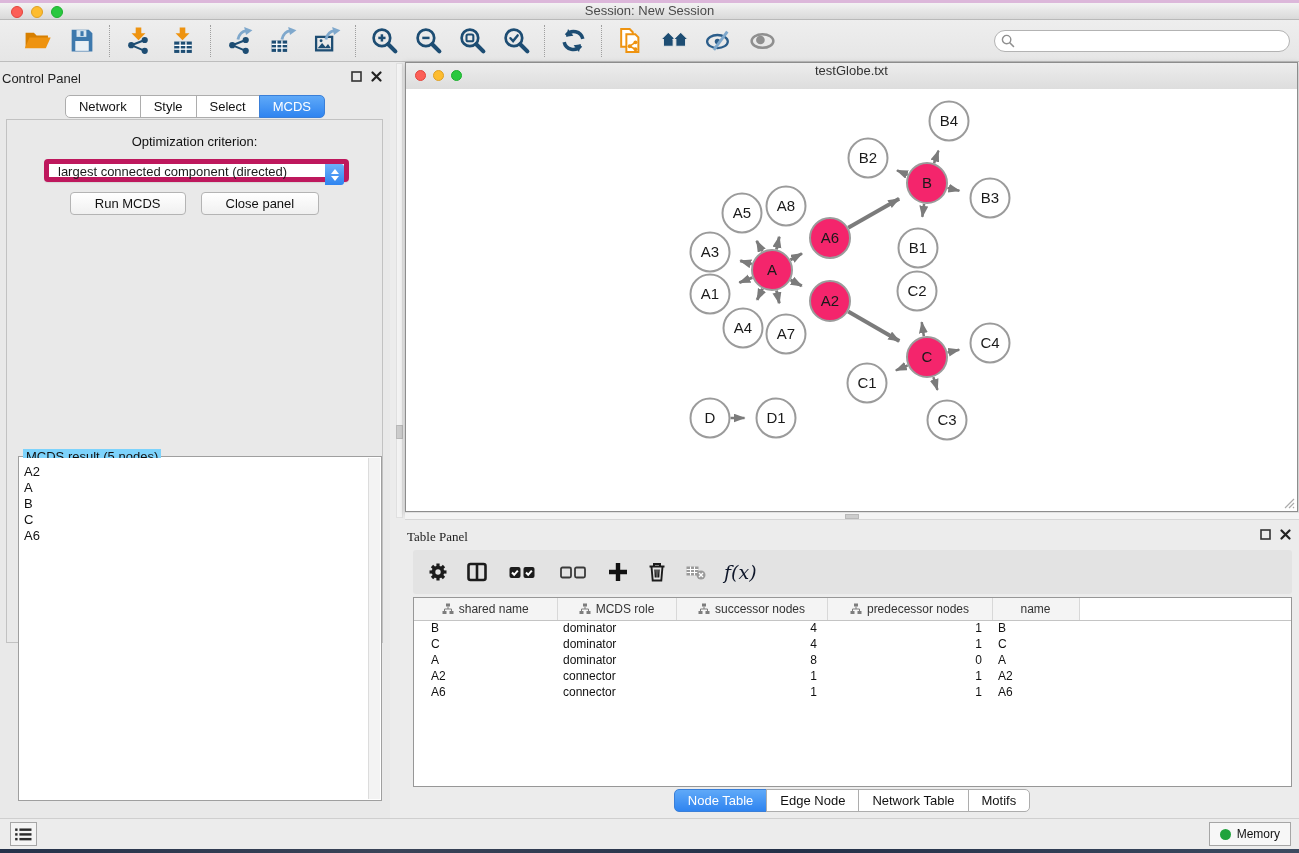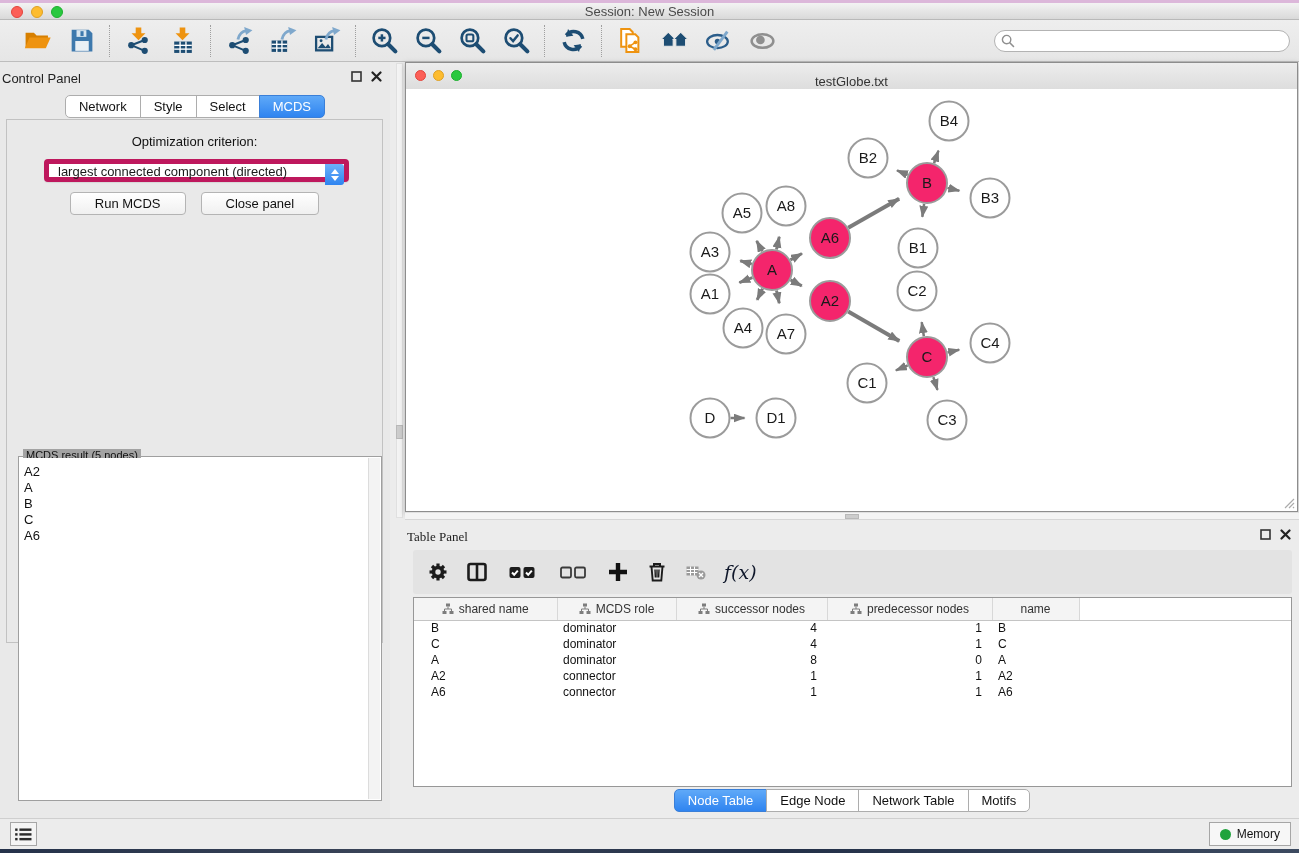--- a/index.html
+++ b/index.html
@@ -8,21 +8,21 @@
   #app { position:absolute; inset:0; }
 
   
   .wall-top { position:absolute; left:0; top:0; width:1299px; height:3px; background:#dcb7da; }
   .wall-bottom { position:absolute; left:0; top:849px; width:1299px; height:4px;
     background:linear-gradient(90deg,#25324a,#3a4458 30%,#233048 60%,#3c4a60); }
 
   
   .titlebar { position:absolute; left:0; top:3px; width:1299px; height:17px;
     background:linear-gradient(#f3f3f3,#d9d9d9); border-bottom:1px solid #b9b9b9;
-    display:flex; align-items:center; }
+    display:flex; align-items:flex-start; }
   .lights { position:absolute; left:11px; top:3px; display:flex; gap:8px; }
   .light { width:12px; height:12px; border-radius:50%; }
   .light.red { background:#fc5f57; border:1px solid #e2443c; }
   .light.yellow { background:#fdbc2f; border:1px solid #dfa023; }
   .light.green { background:#29c83f; border:1px solid #1daf2f; }
   .titlebar-title { width:100%; text-align:center; font-size:13px; color:#4a4a4a; }
 
   
   .toolbar { position:absolute; left:0; top:20px; width:1299px; height:42px;
     background:linear-gradient(#eeeeee,#e6e6e6); border-bottom:1px solid #bdbdbd;
@@ -56,38 +56,38 @@
     padding-left:9px; box-shadow:0 1px 1px rgba(0,0,0,.08); }
   .dd-stepper { position:absolute; right:0px; top:0px; width:19px; height:21px;
     background:linear-gradient(#6cb1f9,#2f84f0); border-radius:0 3px 3px 0;
     display:flex; flex-direction:column; align-items:center; justify-content:center; gap:2px; }
   .dd-stepper svg { width:8px; height:5px; }
   .cp-buttons { position:absolute; top:72px; left:0; width:100%; display:flex; justify-content:center; gap:15px; }
   .mac-btn { font-size:13px; padding:3px 24px; background:linear-gradient(#ffffff,#f0f0f0);
     border:1px solid #b4b4b4; border-radius:4px; color:#111; }
 
   .groupbox { position:absolute; left:11px; top:336px; width:364px; height:345px; border:1px solid #9f9f9f; background:#fff; }
-  .groupbox-legend { position:absolute; top:-8px; left:4px; background:#a3a3a3; padding:0 3px; font-size:11px; color:#111; }
+  .groupbox-legend { position:absolute; top:-8px; left:4px; background:#7dd3fc; padding:0 3px; font-size:13px; color:#111; }
   .result-list { position:absolute; inset:1px 13px 1px 1px; background:#fff; padding:6px 4px; overflow:hidden; }
   .result-item { font-size:13px; line-height:16px; color:#111; }
   .result-scroll { position:absolute; top:1px; right:1px; bottom:1px; width:12px; background:#f3f3f3; border-left:1px solid #dcdcdc; }
 
   
   .v-divider { position:absolute; left:390px; top:62px; width:15px; height:756px; background:#ececec; }
   .v-divider .channel { position:absolute; left:6px; top:1px; width:7px; height:455px; background:#f4f4f4; border:1px solid #e0e0e0; }
   .v-divider .thumb { position:absolute; left:6px; top:363px; width:7px; height:14px; background:#cdcdcd; border:1px solid #b9b9b9; }
   .h-divider { position:absolute; left:405px; top:512px; width:894px; height:8px; background:#f4f4f4;
     border-top:1px solid #e0e0e0; border-bottom:1px solid #d6d6d6; }
   .h-divider .thumb { position:absolute; left:440px; top:1px; width:14px; height:5px; background:#cdcdcd; border:1px solid #b9b9b9; }
 
   
   .net-window { position:absolute; left:405px; top:62px; width:893px; height:450px;
     border:1px solid #8d8d8d; background:#fff; box-shadow:0 2px 6px rgba(0,0,0,.25); }
   .net-titlebar { position:absolute; left:0; top:0; width:100%; height:38px;
-    background:linear-gradient(#ededed,#d6d6d6); border-bottom:1px solid #b2b2b2; display:flex; align-items:center; }
+    background:linear-gradient(#ededed,#d6d6d6); border-bottom:1px solid #b2b2b2; display:flex; align-items:flex-start; }
   .net-lights { position:absolute; left:9px; top:7px; display:flex; gap:7px; }
   .net-title { width:100%; text-align:center; font-size:13px; color:#333; }
   .net-canvas { position:absolute; left:0; top:26px; width:891px; height:422px; background:#fff; }
   .net-canvas svg { position:absolute; left:0; top:0; }
   .resize-grip { position:absolute; right:2px; bottom:2px; width:12px; height:12px; }
 
   
   .table-panel { position:absolute; left:405px; top:520px; width:894px; height:298px; background:#ececec; }
   .tp-toolbar { position:absolute; left:8px; top:30px; width:879px; height:44px; background:#e3e3e3;
     border-radius:3px; display:flex; align-items:center; gap:17px; padding:0 14px; }

